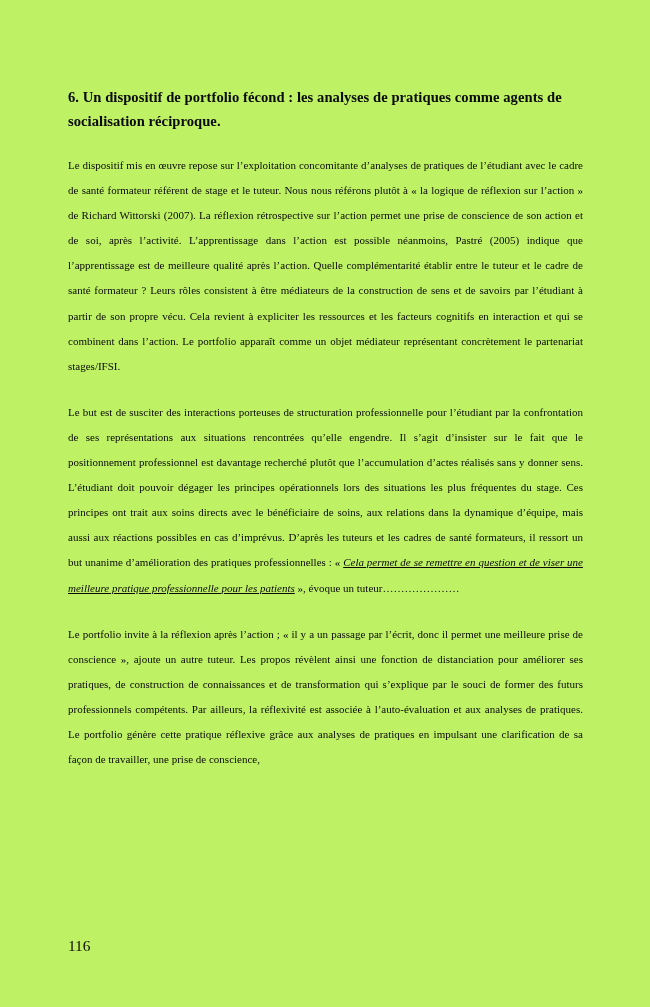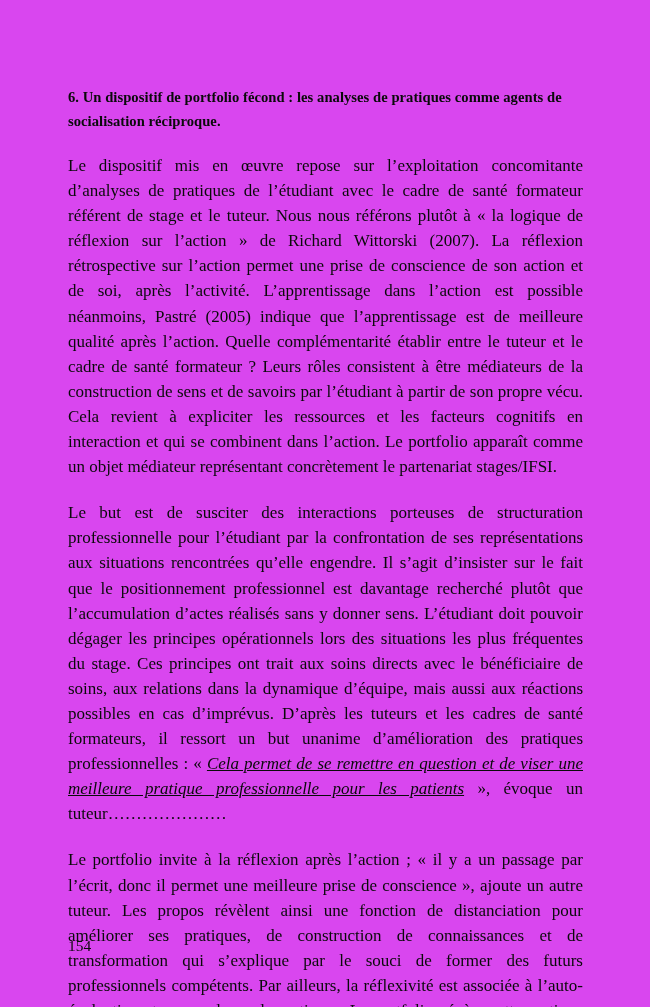--- a/index.html
+++ b/index.html
@@ -16,41 +16,41 @@
     color: #0a0a0a;
     overflow: hidden;
   }
 
   .page {
     position: absolute;
     left: 0;
     top: 0;
     width: 650px;
     height: 1007px;
-    background: #d946ef;
+    background: #bef264;
   }
 
   .text-block {
     position: absolute;
     left: 68px;
     top: 86px;
     width: 515px;
   }
 
   .section-heading {
     font-size: 14.6px;
     font-weight: bold;
     line-height: 23.5px;
     text-align: left;
     margin: 0 0 0 0;
     letter-spacing: 0.05px;
   }
 
   .para {
-    font-size: 17px;
+    font-size: 11px;
     line-height: 25.1px;
     text-align: justify;
     text-justify: inter-word;
     margin: 0;
     hyphens: manual;
   }
 
   .para.first-body {
     margin-top: 20px;
   }
@@ -83,15 +83,15 @@
     <h2 class="section-heading">6. Un dispositif de portfolio fécond : les analyses de pratiques comme agents de socialisation réciproque.</h2>
 
     <p class="para first-body">Le dispositif mis en œuvre repose sur l’exploitation concomitante d’analyses de pratiques de l’étudiant avec le cadre de santé formateur référent de stage et le tuteur. Nous nous référons plutôt à « la logique de réflexion sur l’action » de Richard Wittorski (2007). La réflexion rétrospective sur l’action permet une prise de conscience de son action et de soi, après l’activité. L’apprentissage dans l’action est possible néanmoins, Pastré (2005) indique que l’apprentissage est de meilleure qualité après l’action. Quelle complémentarité établir entre le tuteur et le cadre de santé formateur ? Leurs rôles consistent à être médiateurs de la construction de sens et de savoirs par l’étudiant à partir de son propre vécu. Cela revient à expliciter les ressources et les facteurs cognitifs en interaction et qui se combinent dans l’action. Le portfolio apparaît comme un objet médiateur représentant concrètement le partenariat stages/IFSI.</p>
 
     <p class="para"><span>Le but est de susciter des interactions porteuses de structuration professionnelle pour l’étudiant par la confrontation de ses représentations aux situations rencontrées qu’elle engendre. Il s’agit d’insister sur le fait que le positionnement professionnel est davantage recherché plutôt que l’accumulation d’actes réalisés sans y donner sens. L’étudiant doit pouvoir dégager les principes opérationnels lors des situations les plus fréquentes du stage. Ces principes ont trait aux soins directs avec le bénéficiaire de soins, aux relations dans la dynamique d’équipe, mais aussi aux réactions possibles en cas d’imprévus. D’après les tuteurs et les cadres de santé formateurs, il ressort un but unanime d’amélioration des pratiques professionnelles : </span><span>« </span><span class="quote-italic">Cela permet de se remettre en question et de viser une meilleure pratique professionnelle pour les patients</span><span> »</span><span>, évoque un tuteur…………………</span></p>
 
     <p class="para">Le portfolio invite à la réflexion après l’action ; « il y a un passage par l’écrit, donc il permet une meilleure prise de conscience », ajoute un autre tuteur. Les propos révèlent ainsi une fonction de distanciation pour améliorer ses pratiques, de construction de connaissances et de transformation qui s’explique par le souci de former des futurs professionnels compétents. Par ailleurs, la réflexivité est associée à l’auto-évaluation et aux analyses de pratiques. Le portfolio génère cette pratique réflexive grâce aux analyses de pratiques en impulsant une clarification de sa façon de travailler, une prise de conscience,</p>
 
   </div>
 
-  <div class="page-number">154</div>
+  <div class="page-number">116</div>
 
 </div>
 
 </body></html>

